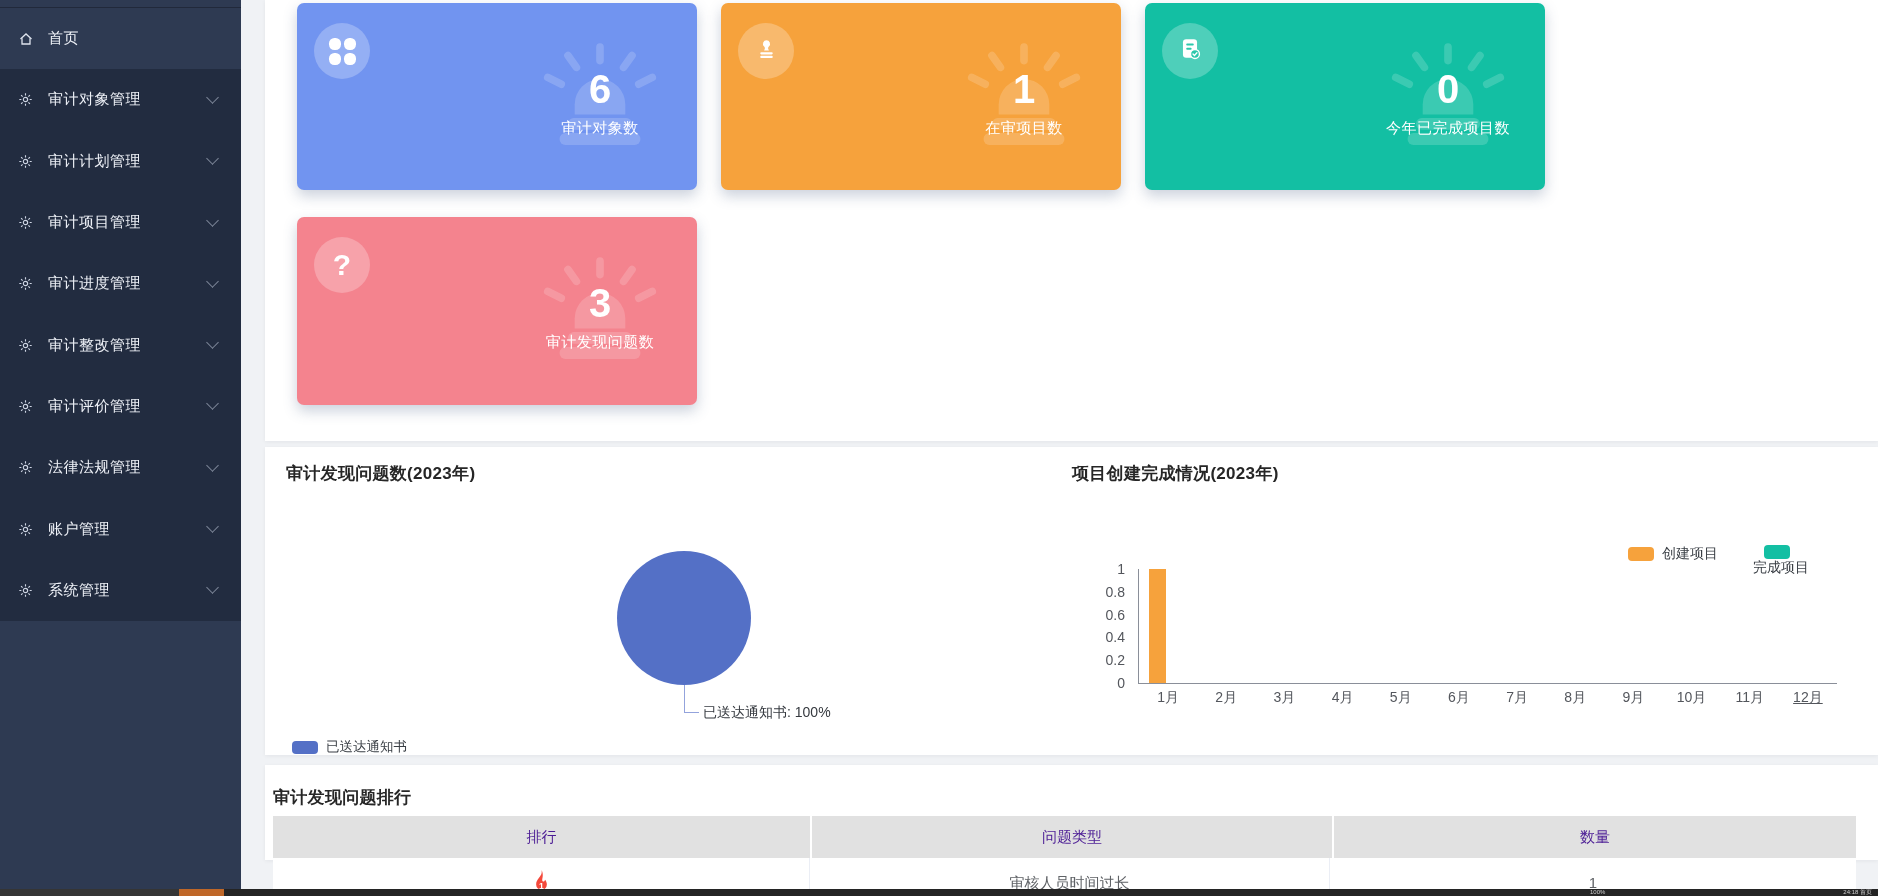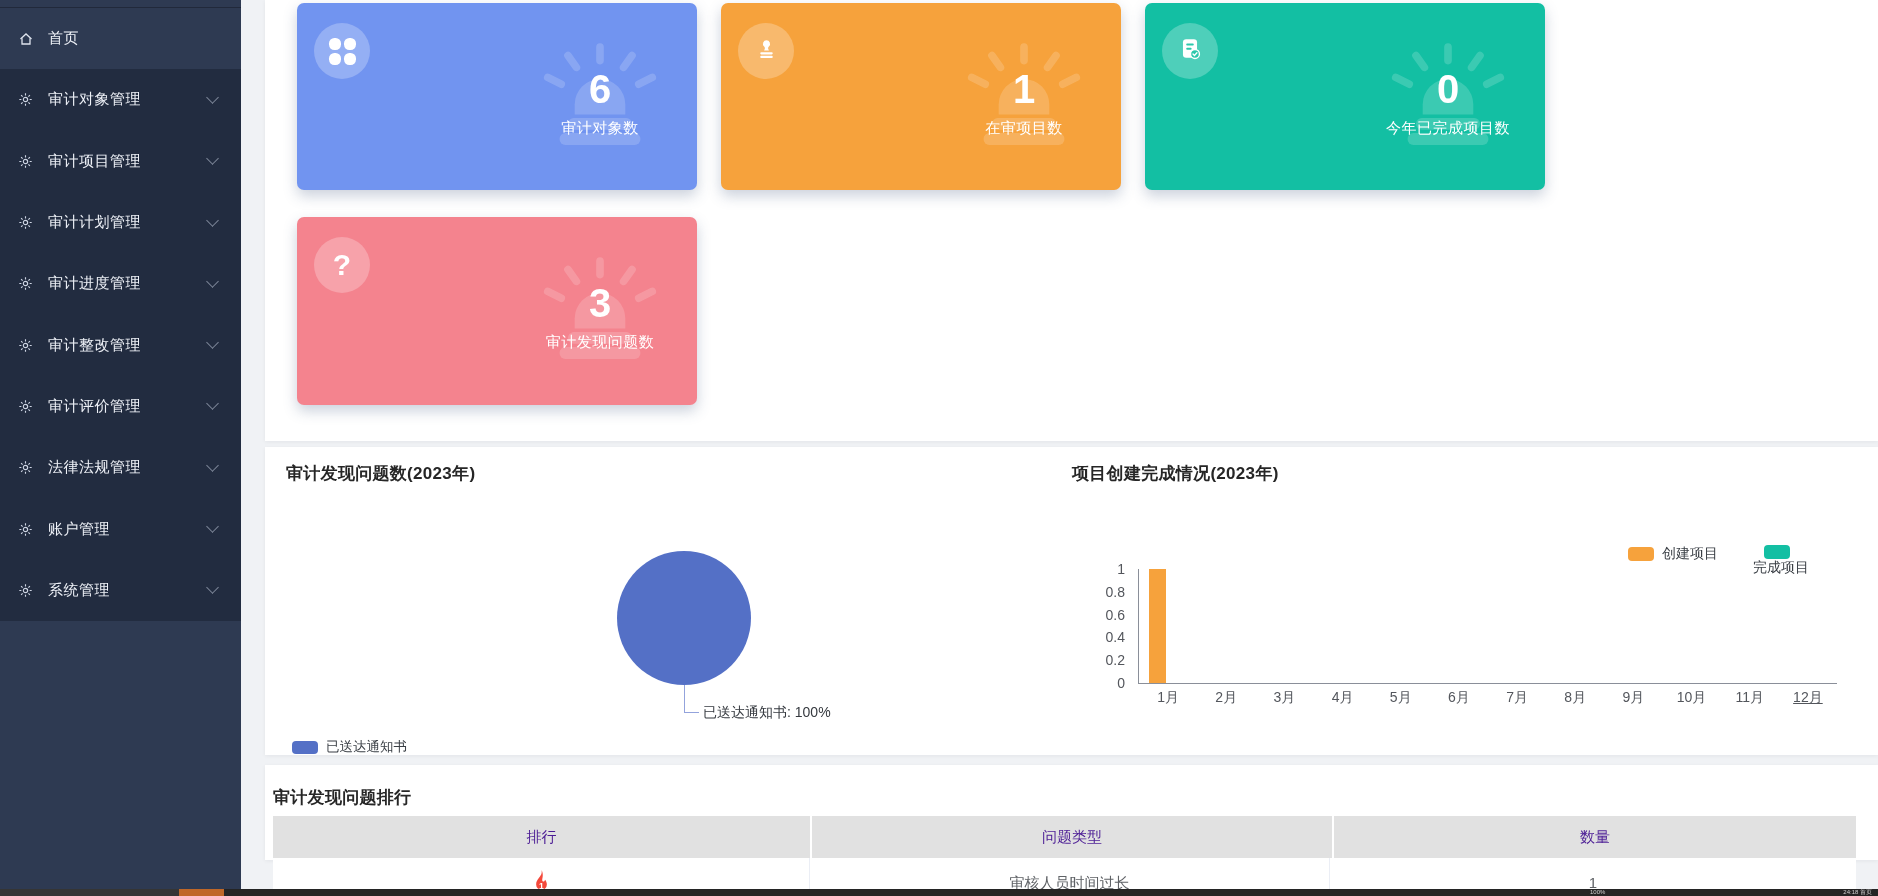--- a/index.html
+++ b/index.html
@@ -111,31 +111,31 @@
           <span class="s-label">审计对象管理</span>
           <span class="chev"></span>
         </div>
         <div class="side-item">
           <span class="s-icon">
             <svg viewBox="0 0 16 16" width="15" height="15" fill="none" stroke="#cfd6e4" stroke-width="1.2">
               <circle cx="8" cy="8" r="2.3"></circle>
               <path d="M8 1.4v2.2M8 12.4v2.2M1.4 8h2.2M12.4 8h2.2M3.3 3.3l1.6 1.6M11.1 11.1l1.6 1.6M12.7 3.3l-1.6 1.6M4.9 11.1l-1.6 1.6"></path>
             </svg>
           </span>
+          <span class="s-label">审计计划管理</span>
+          <span class="chev"></span>
+        </div>
+        <div class="side-item">
+          <span class="s-icon">
+            <svg viewBox="0 0 16 16" width="15" height="15" fill="none" stroke="#cfd6e4" stroke-width="1.2">
+              <circle cx="8" cy="8" r="2.3"></circle>
+              <path d="M8 1.4v2.2M8 12.4v2.2M1.4 8h2.2M12.4 8h2.2M3.3 3.3l1.6 1.6M11.1 11.1l1.6 1.6M12.7 3.3l-1.6 1.6M4.9 11.1l-1.6 1.6"></path>
+            </svg>
+          </span>
           <span class="s-label">审计项目管理</span>
-          <span class="chev"></span>
-        </div>
-        <div class="side-item">
-          <span class="s-icon">
-            <svg viewBox="0 0 16 16" width="15" height="15" fill="none" stroke="#cfd6e4" stroke-width="1.2">
-              <circle cx="8" cy="8" r="2.3"></circle>
-              <path d="M8 1.4v2.2M8 12.4v2.2M1.4 8h2.2M12.4 8h2.2M3.3 3.3l1.6 1.6M11.1 11.1l1.6 1.6M12.7 3.3l-1.6 1.6M4.9 11.1l-1.6 1.6"></path>
-            </svg>
-          </span>
-          <span class="s-label">审计计划管理</span>
           <span class="chev"></span>
         </div>
         <div class="side-item">
           <span class="s-icon">
             <svg viewBox="0 0 16 16" width="15" height="15" fill="none" stroke="#cfd6e4" stroke-width="1.2">
               <circle cx="8" cy="8" r="2.3"></circle>
               <path d="M8 1.4v2.2M8 12.4v2.2M1.4 8h2.2M12.4 8h2.2M3.3 3.3l1.6 1.6M11.1 11.1l1.6 1.6M12.7 3.3l-1.6 1.6M4.9 11.1l-1.6 1.6"></path>
             </svg>
           </span>
           <span class="s-label">审计进度管理</span>

